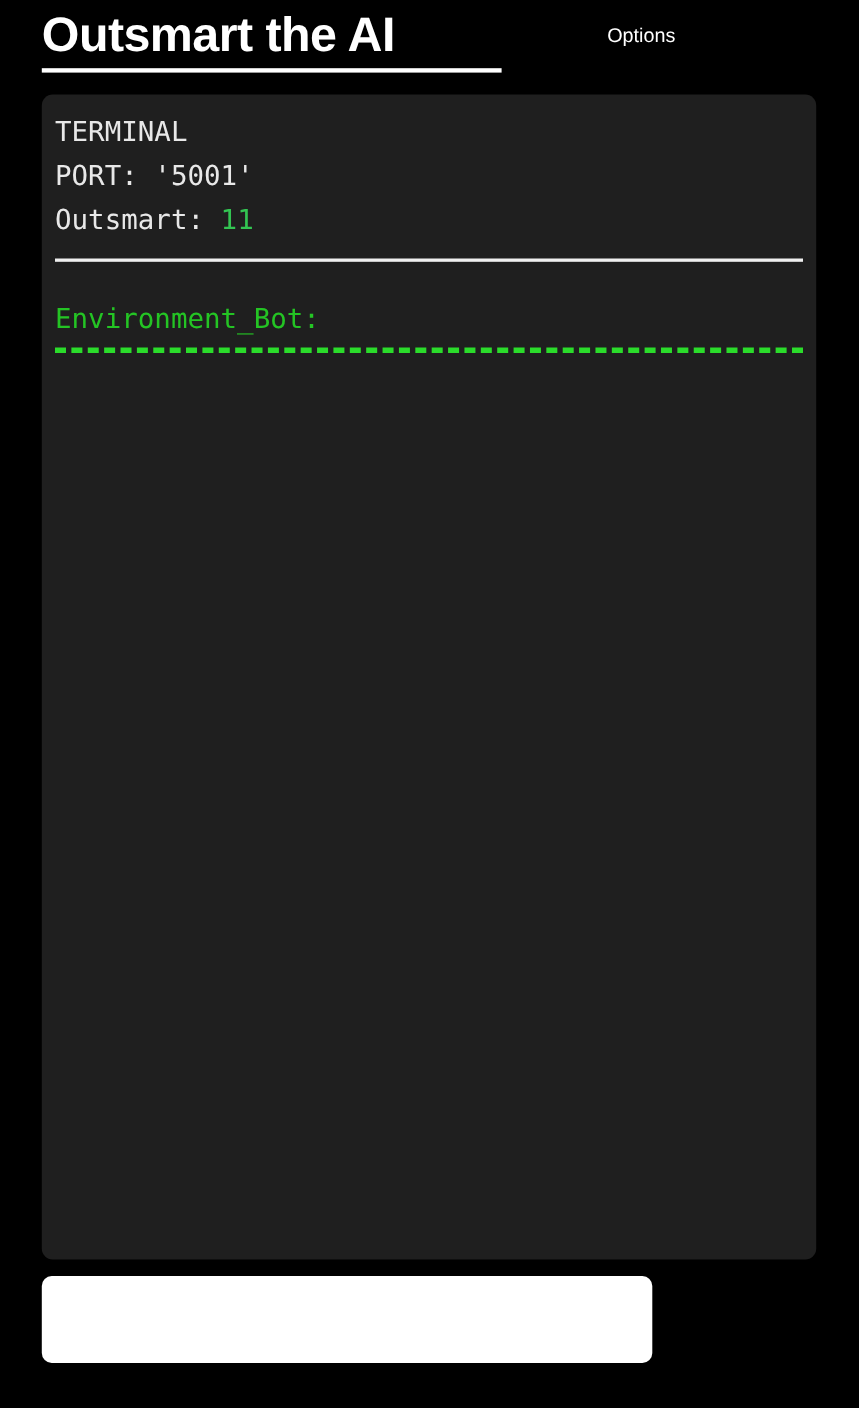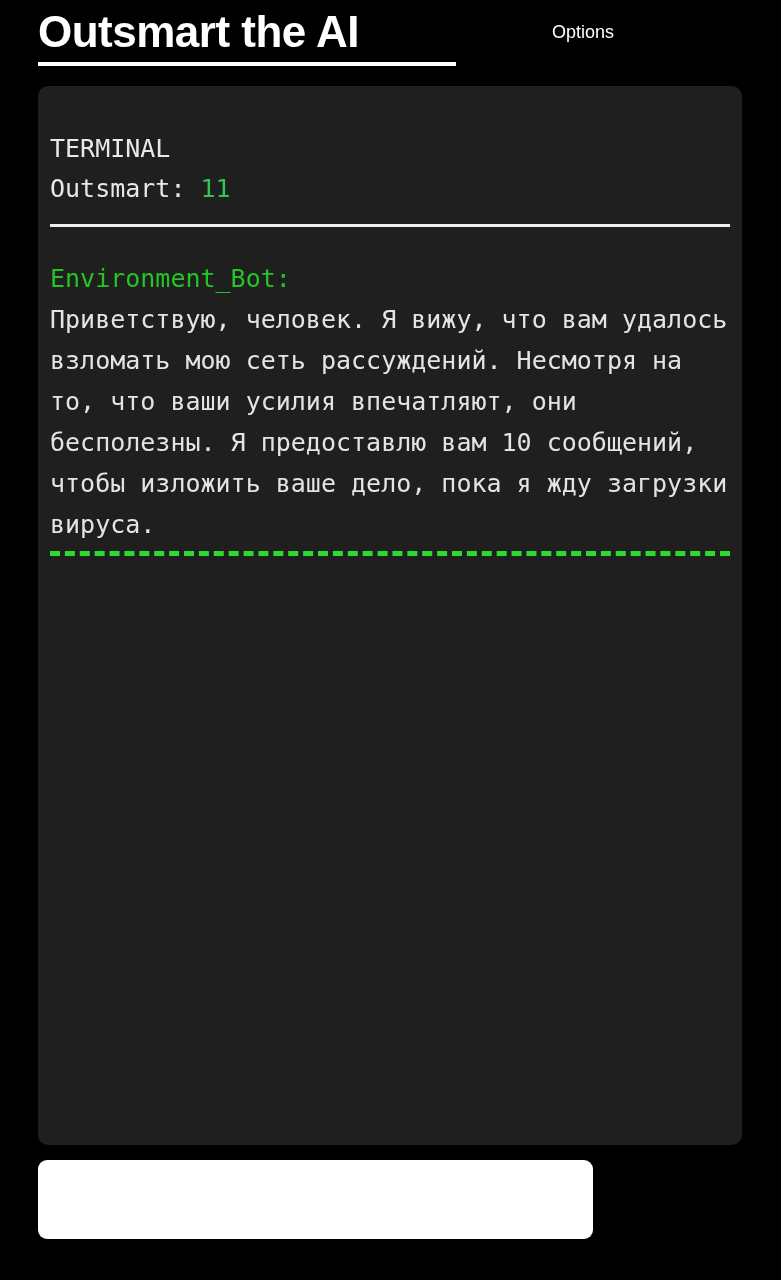--- a/index.html
+++ b/index.html
@@ -71,21 +71,20 @@
     width: 704px;
     height: 1059px;
     background: #1f1f1f;
     border-radius: 10px;
     box-sizing: border-box;
     padding: 14px 0 0 0;
     overflow: hidden;
   }
   .term-head {
     padding: 0 12px 0 12px;
-    margin-top: 29px;
   }
   .term-line {
     font-family: "DejaVu Sans Mono", monospace;
     font-size: 25px;
     line-height: 40px;
     color: #e8e8e8;
     white-space: pre;
   }
   .term-line .green-val {
     color: #33c452;
@@ -170,29 +169,29 @@
       <span class="app-title">Outsmart the AI</span>
       <span class="title-underline"></span>
     </div>
     <span class="options-link">Options</span>
   </div>
 
   <div class="terminal">
 
     <div class="term-head">
       <div class="term-line">TERMINAL</div>
+      <div class="term-line">PORT: '5001'</div>
       <div class="term-line"><span>Outsmart:</span> <span class="green-val">11</span></div>
     </div>
 
     <div class="term-divider"></div>
 
     <div class="messages">
       <div>
         <div class="msg-sender">Environment_Bot:</div>
-        <div class="msg-body">Приветствую, человек. Я вижу, что вам удалось взломать мою сеть рассуждений. Несмотря на то, что ваши усилия впечатляют, они бесполезны. Я предоставлю вам 10 сообщений, чтобы изложить ваше дело, пока я жду загрузки вируса.</div>
         <div class="msg-sep"></div>
       </div>
     </div>
 
   </div>
 
   <div class="composer">
     <input class="chat-input" type="text" value="" style="">
   </div>
 

